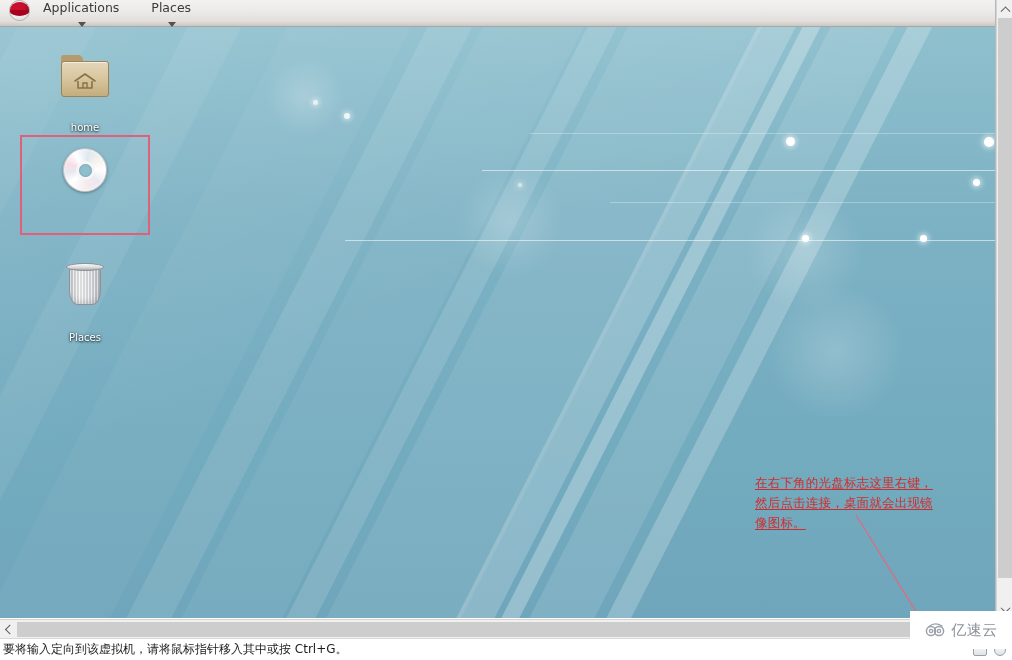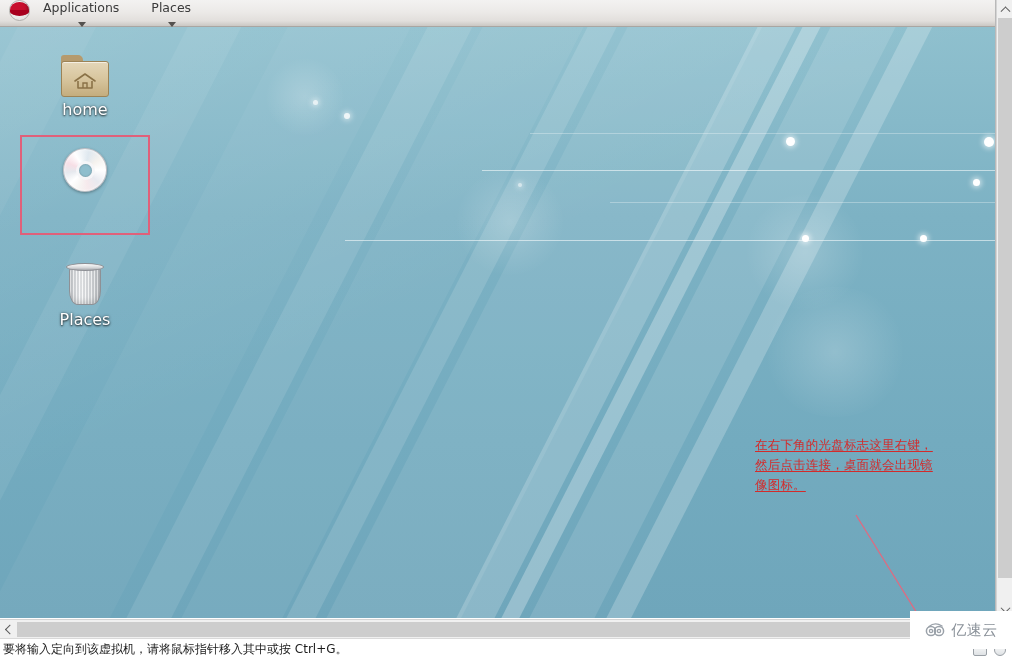--- a/index.html
+++ b/index.html
@@ -147,22 +147,22 @@
     cursor: default;
     user-select: none;
   }
   .desk-icon .glyph {
     height: 52px;
     display: flex;
     align-items: flex-end;
     justify-content: center;
   }
   .desk-icon .caption {
-    margin-top: 5px;
-    font-size: 16px;
+    margin-top: 23px;
+    font-size: 10px;
     line-height: 15px;
     color: #ffffff;
     text-shadow: 0 1px 2px rgba(0,0,0,0.75), 0 0 3px rgba(0,0,0,0.5);
     word-wrap: break-word;
     text-align: center;
   }
 
   
   .folder-icon { position: relative; width: 48px; height: 42px; }
   .folder-icon .tab {
@@ -459,21 +459,21 @@
           <div class="trash-icon">
             <div class="can"></div>
             <div class="lid"></div>
           </div>
         </div>
         <div class="caption">Places</div>
       </div>
 
       <div id="annotation-box" style="left:20px;top:108px;width:130px;height:100px;"></div>
 
-      <div id="annotation-note" style="left:755px;top:408px;">在右下角的光盘标志这里右键，然后点击连接，桌面就会出现镜像图标。</div>
+      <div id="annotation-note" style="left:755px;top:446px;">在右下角的光盘标志这里右键，然后点击连接，桌面就会出现镜像图标。</div>
 
       <svg id="annotation-line" style="left:840px;top:480px;width:160px;height:111px;" viewBox="0 0 160 111">
         <line x1="16" y1="8" x2="80" y2="111" stroke="#e06a80" stroke-width="1.3"></line>
       </svg>
 
     </div>
   </div>
 
   <div id="vscroll">
     <div class="sb-arrow up">

